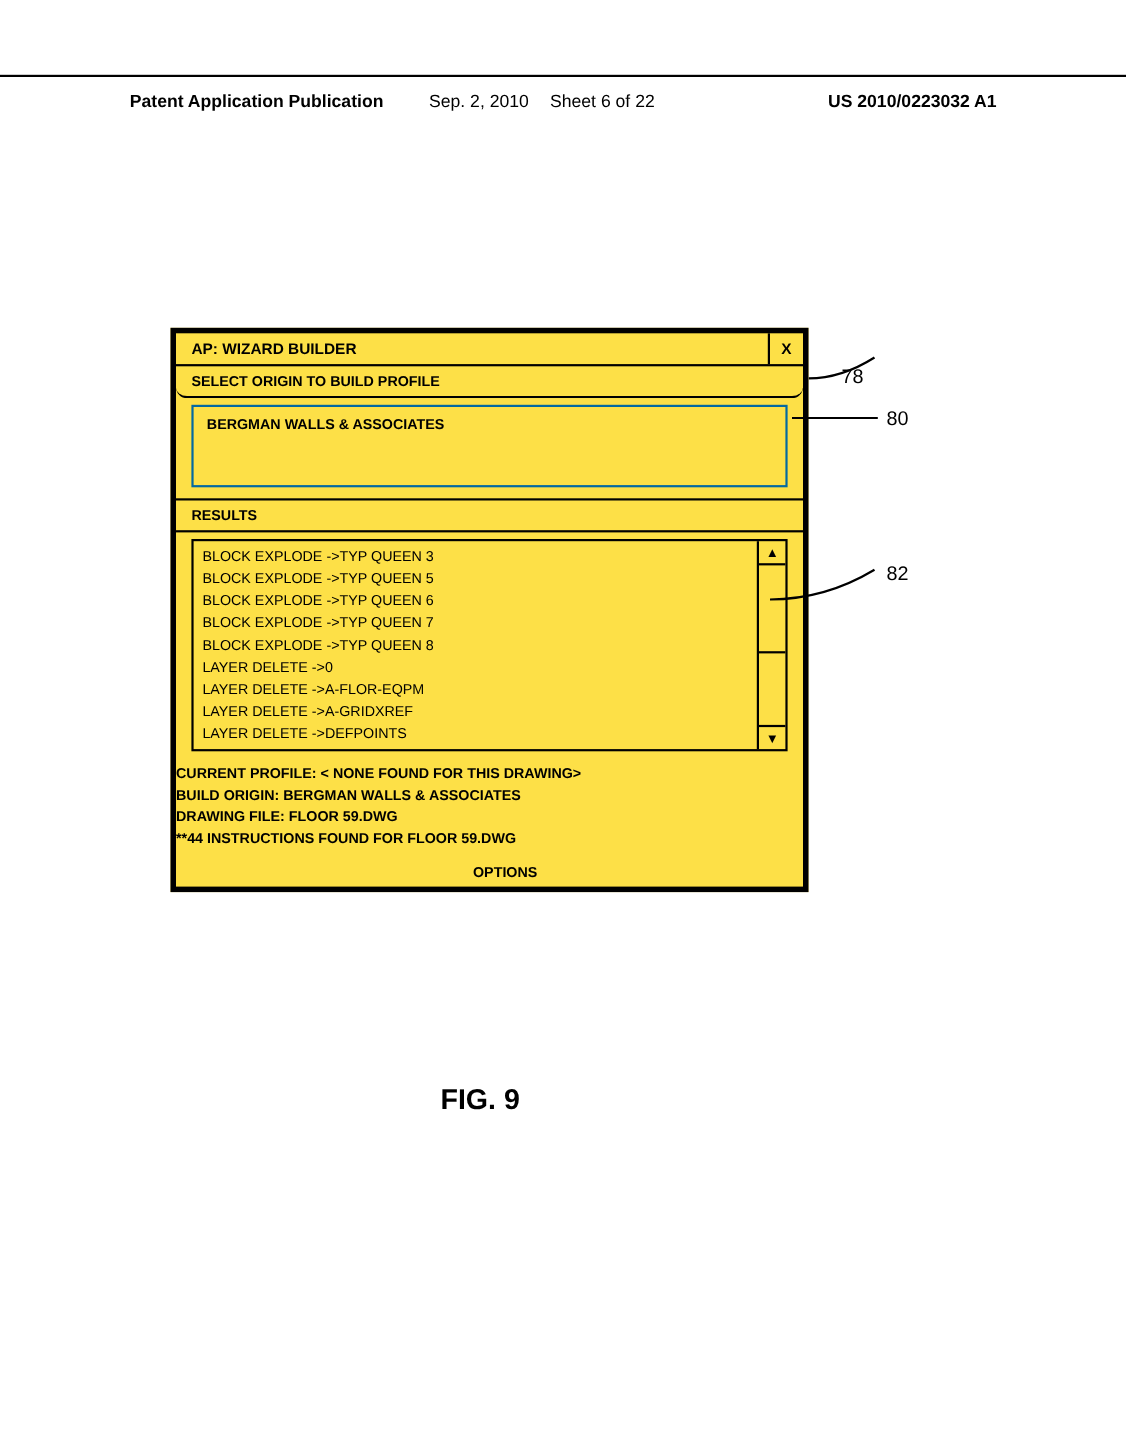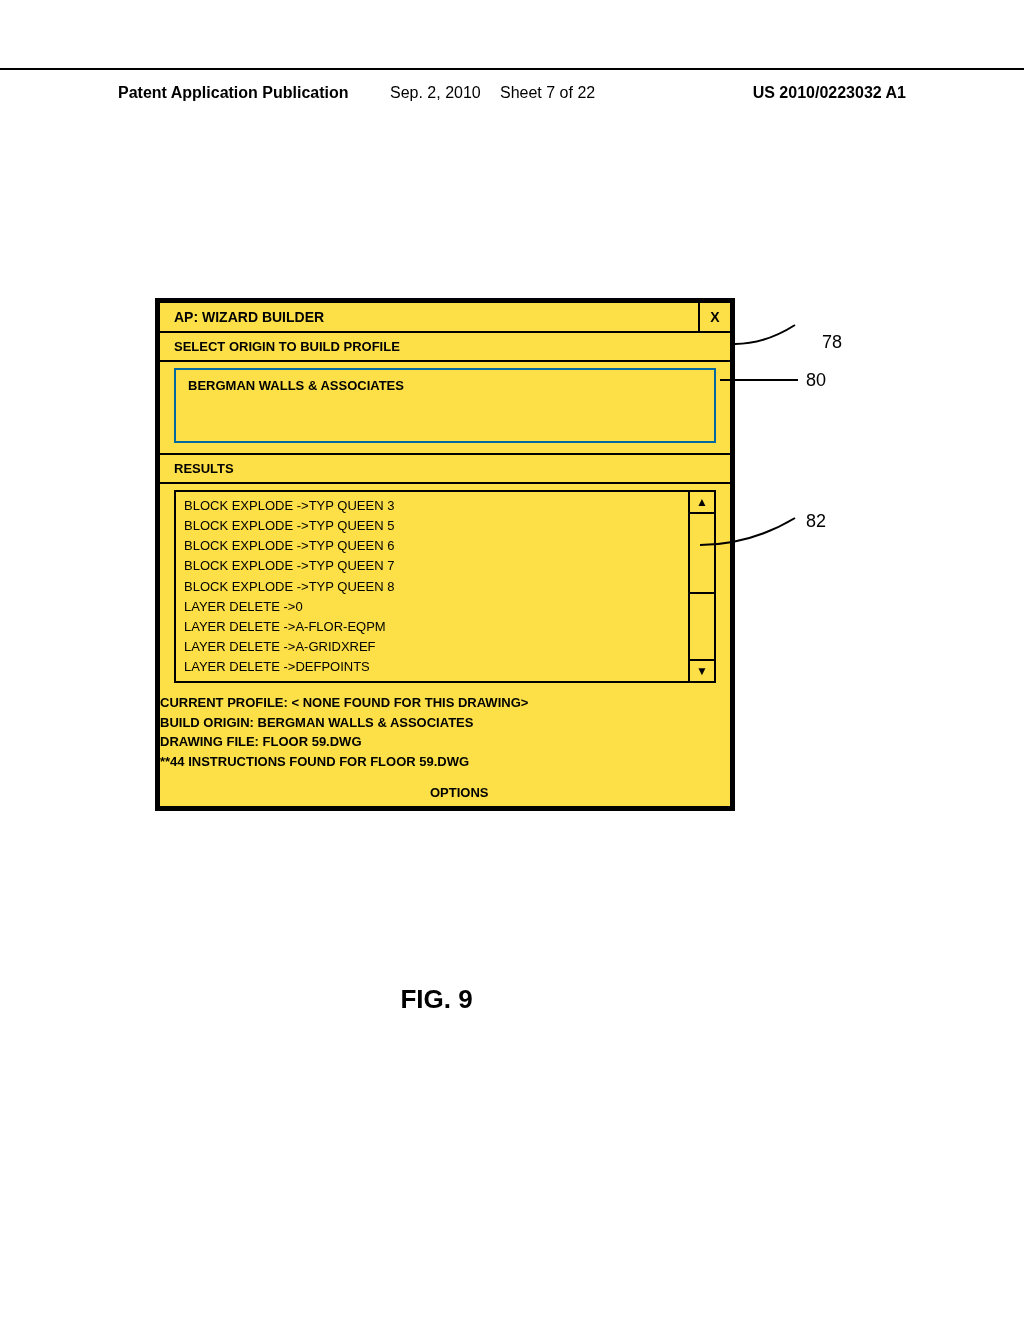--- a/index.html
+++ b/index.html
@@ -53,20 +53,21 @@
     align-items: center;
     justify-content: center;
     font-size: 14px;
     font-weight: bold;
   }
   .section-label {
     padding: 6px 14px 6px 14px;
     font-size: 13px;
     font-weight: bold;
     border-bottom: 2px solid #000;
+    border-radius: 10px;
   }
   .origin-box {
     margin: 6px 14px 10px 14px;
     border: 2px solid #0369a1;
     padding: 8px 12px 48px 12px;
     font-size: 13px;
     font-weight: bold;
   }
   .results-label {
     padding: 6px 14px 6px 14px;
@@ -130,21 +131,21 @@
     text-align: center;
     padding: 6px 0;
     font-size: 13px;
     font-weight: bold;
   }
   .callout {
     position: absolute;
     font-size: 18px;
     font-weight: normal;
   }
-  .callout-78 { top: 332px; left: 822px; }
+  .callout-78 { top: 332px; left: 765px; }
   .callout-80 { top: 370px; left: 806px; }
   .callout-82 { top: 511px; left: 806px; }
   .lead {
     position: absolute;
     stroke: #000;
     fill: none;
   }
   .fig-caption {
     position: absolute;
     top: 984px;
@@ -154,21 +155,21 @@
     font-size: 26px;
     font-weight: bold;
   }
 </style>
 </head>
 <body>
 
 <div class="header-line"></div>
 <div class="header-text pub-left">Patent Application Publication</div>
 <div class="header-text pub-date">Sep. 2, 2010</div>
-<div class="header-text sheet-info">Sheet 7 of 22</div>
+<div class="header-text sheet-info">Sheet 6 of 22</div>
 <div class="header-text pub-number">US 2010/0223032 A1</div>
 
 <div class="dialog">
   <div class="titlebar">
     <div class="titlebar-text">AP: WIZARD BUILDER</div>
     <div class="close-cell">X</div>
   </div>
   <div class="section-label">SELECT ORIGIN TO BUILD PROFILE</div>
   <div class="origin-box">BERGMAN WALLS &amp; ASSOCIATES</div>
   <div class="results-label">RESULTS</div>

